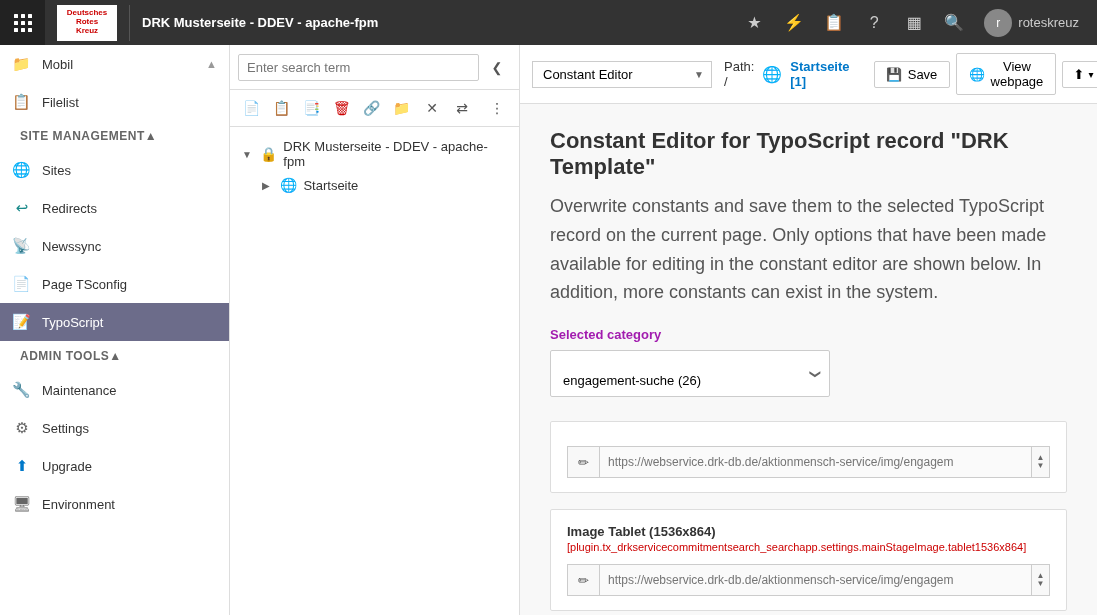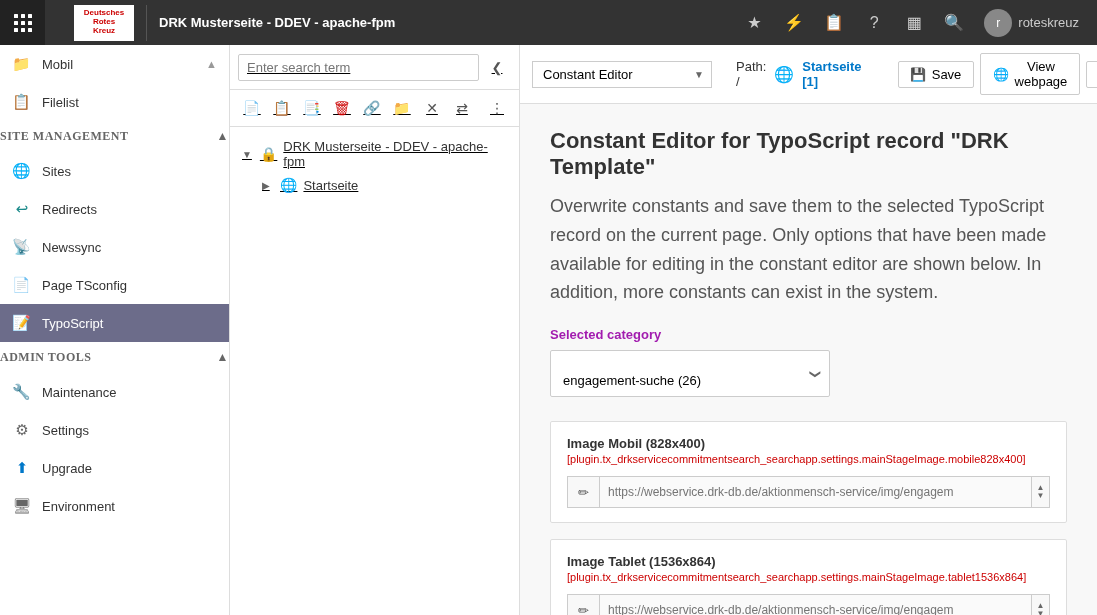--- a/index.html
+++ b/index.html
@@ -3,62 +3,62 @@
   <meta charset="utf-8">
   <style>
     * { box-sizing: border-box; margin: 0; padding: 0; }
     body { font-family: -apple-system, BlinkMacSystemFont, 'Segoe UI', Arial, sans-serif; font-size: 13px; background: #333; display: flex; height: 615px; width: 1097px; overflow: hidden; }
 
     
     .topbar { position: absolute; top: 0; left: 0; right: 0; height: 45px; background: #333; display: flex; align-items: center; z-index: 100; }
     .topbar-logo { width: 45px; height: 45px; background: #222; display: flex; align-items: center; justify-content: center; cursor: pointer; }
     .topbar-logo svg { width: 24px; height: 24px; fill: #fff; }
     .topbar-brand { display: flex; align-items: center; padding: 0 12px; border-right: 1px solid #555; }
-    .topbar-brand-logo { background: white; padding: 3px; display: flex; align-items: center; justify-content: center; width: 60px; height: 36px; margin-left: 17px; }
+    .topbar-brand-logo { background: white; padding: 3px; display: flex; align-items: center; justify-content: center; width: 60px; height: 36px; }
     .topbar-brand-logo-img { font-size: 8px; font-weight: bold; color: #c00; text-align: center; line-height: 1.1; }
     .topbar-site-info { padding: 0 12px; color: #fff; }
     .topbar-site-name { font-size: 13px; font-weight: bold; }
     .topbar-site-version { font-size: 11px; color: #aaa; }
     .topbar-icons { margin-left: auto; display: flex; align-items: center; gap: 4px; padding-right: 10px; }
     .topbar-icon { width: 36px; height: 36px; display: flex; align-items: center; justify-content: center; color: #ccc; cursor: pointer; font-size: 16px; border-radius: 3px; }
     .topbar-user { display: flex; align-items: center; gap: 6px; color: #ccc; padding: 0 8px; cursor: pointer; }
     .topbar-user-avatar { width: 28px; height: 28px; background: #888; border-radius: 50%; display: flex; align-items: center; justify-content: center; color: white; font-size: 12px; }
 
     
     .main-layout { display: flex; position: absolute; top: 45px; left: 0; right: 0; bottom: 0; }
 
     
     .sidebar { width: 230px; background: #fff; border-right: 1px solid #ddd; display: flex; flex-direction: column; overflow-y: auto; }
-    .sidebar-group-header { display: flex; align-items: center; justify-content: space-between; padding: 8px 0; font-size: 12px; font-weight: 600; color: #666; text-transform: uppercase; letter-spacing: 0.5px; cursor: pointer; font-family: Liberation Serif, serif; }
+    .sidebar-group-header { display: flex; align-items: center; padding: 8px 20px; font-size: 12px; font-weight: 600; color: #666; text-transform: uppercase; letter-spacing: 0.5px; cursor: pointer; }
     .sidebar-item { display: flex; align-items: center; gap: 10px; padding: 9px 12px; cursor: pointer; color: #333; font-size: 13px; }
     .sidebar-item.active { background: #6c6c8a; color: white; }
     .sidebar-item.active .sidebar-icon { color: white; }
     .sidebar-icon { width: 20px; height: 20px; display: flex; align-items: center; justify-content: center; font-size: 15px; flex-shrink: 0; }
     .sidebar-icon.blue { color: #0078c9; }
     .sidebar-icon.green { color: #3b8a3b; }
     .sidebar-icon.teal { color: #1a8a8a; }
     .sidebar-icon.orange { color: #e06000; }
     .sidebar-icon.red { color: #c90000; }
     .sidebar-icon.gray { color: #666; }
 
     
-    .file-panel { width: 290px; background: #fff; border-right: 1px solid #ddd; display: flex; flex-direction: column; text-decoration: underline; }
+    .file-panel { width: 290px; background: #fff; border-right: 1px solid #ddd; display: flex; flex-direction: column; }
     .file-panel-search { padding: 8px; border-bottom: 1px solid #ddd; display: flex; align-items: center; }
     .file-panel-search input { flex: 1; border: 1px solid #ccc; padding: 5px 8px; font-size: 13px; border-radius: 2px; outline: none; color: #999; }
     .file-panel-search-toggle { width: 28px; height: 28px; display: flex; align-items: center; justify-content: center; cursor: pointer; color: #555; margin-left: 4px; }
     .file-panel-toolbar { display: flex; align-items: center; padding: 4px 8px; border-bottom: 1px solid #ddd; gap: 2px; }
     .toolbar-btn { width: 28px; height: 28px; display: flex; align-items: center; justify-content: center; cursor: pointer; color: #555; border-radius: 2px; font-size: 14px; }
     .toolbar-more { margin-left: auto; }
     .file-panel-tree { padding: 8px 0; overflow-y: auto; flex: 1; }
     .tree-item { display: flex; align-items: center; gap: 6px; padding: 4px 12px; cursor: pointer; font-size: 13px; color: #333; }
     .tree-toggle { width: 12px; font-size: 10px; color: #666; }
 
     
     .content-area { flex: 1; background: #f8f8f8; display: flex; flex-direction: column; overflow: hidden; }
-    .content-toolbar { display: flex; align-items: center; padding: 8px 12px; border-bottom: 1px solid #ddd; background: #fff; gap: 24px; }
+    .content-toolbar { display: flex; align-items: center; padding: 8px 12px; border-bottom: 1px solid #ddd; background: #fff; gap: 12px; }
     .content-select { padding: 5px 10px; border: 1px solid #ccc; background: #fff; font-size: 13px; cursor: pointer; min-width: 180px; appearance: none; padding-right: 28px; position: relative; }
     .select-wrapper { position: relative; display: inline-block; }
     .select-wrapper::after { content: '▼'; position: absolute; right: 8px; top: 50%; transform: translateY(-50%); font-size: 10px; color: #666; pointer-events: none; }
     .btn-save { display: flex; align-items: center; gap: 5px; padding: 5px 12px; background: #fff; border: 1px solid #ccc; cursor: pointer; font-size: 13px; border-radius: 2px; }
     .btn-view { display: flex; align-items: center; gap: 5px; padding: 5px 12px; background: #fff; border: 1px solid #ccc; cursor: pointer; font-size: 13px; border-radius: 2px; }
     .btn-share { padding: 5px 10px; background: #fff; border: 1px solid #ccc; cursor: pointer; display: flex; align-items: center; gap: 4px; border-radius: 2px; }
 
     
     .main-content { flex: 1; padding: 24px 30px; overflow-y: auto; }
     .page-title { font-size: 22px; font-weight: 600; color: #333; margin-bottom: 12px; }
@@ -244,24 +244,20 @@
       <div class="section-label">Selected category</div>
       <div class="category-select-wrapper">
         <select class="category-select">
           <option>engagement-suche (26)</option>
         </select>
       </div>
 
 
       
       <div class="image-card">
-        <div class="image-card-title">
-          <span>Image Mobil (828x400) </span>
-          <span class="plugin-path">[plugin.tx_drkservicecommitmentsearch_searchapp.settings.mainStageImage.mobile828x400]</span>
-        </div>
         <div class="image-card-input-row">
           <div class="input-icon-btn">✏</div>
           <input type="text" class="image-url-input" placeholder="https://webservice.drk-db.de/aktionmensch-service/img/engagem" style="">
           <div class="input-spinner">
             <div class="spinner-up">▲</div>
             <div class="spinner-down">▼</div>
           </div>
         </div>
       </div>
 

